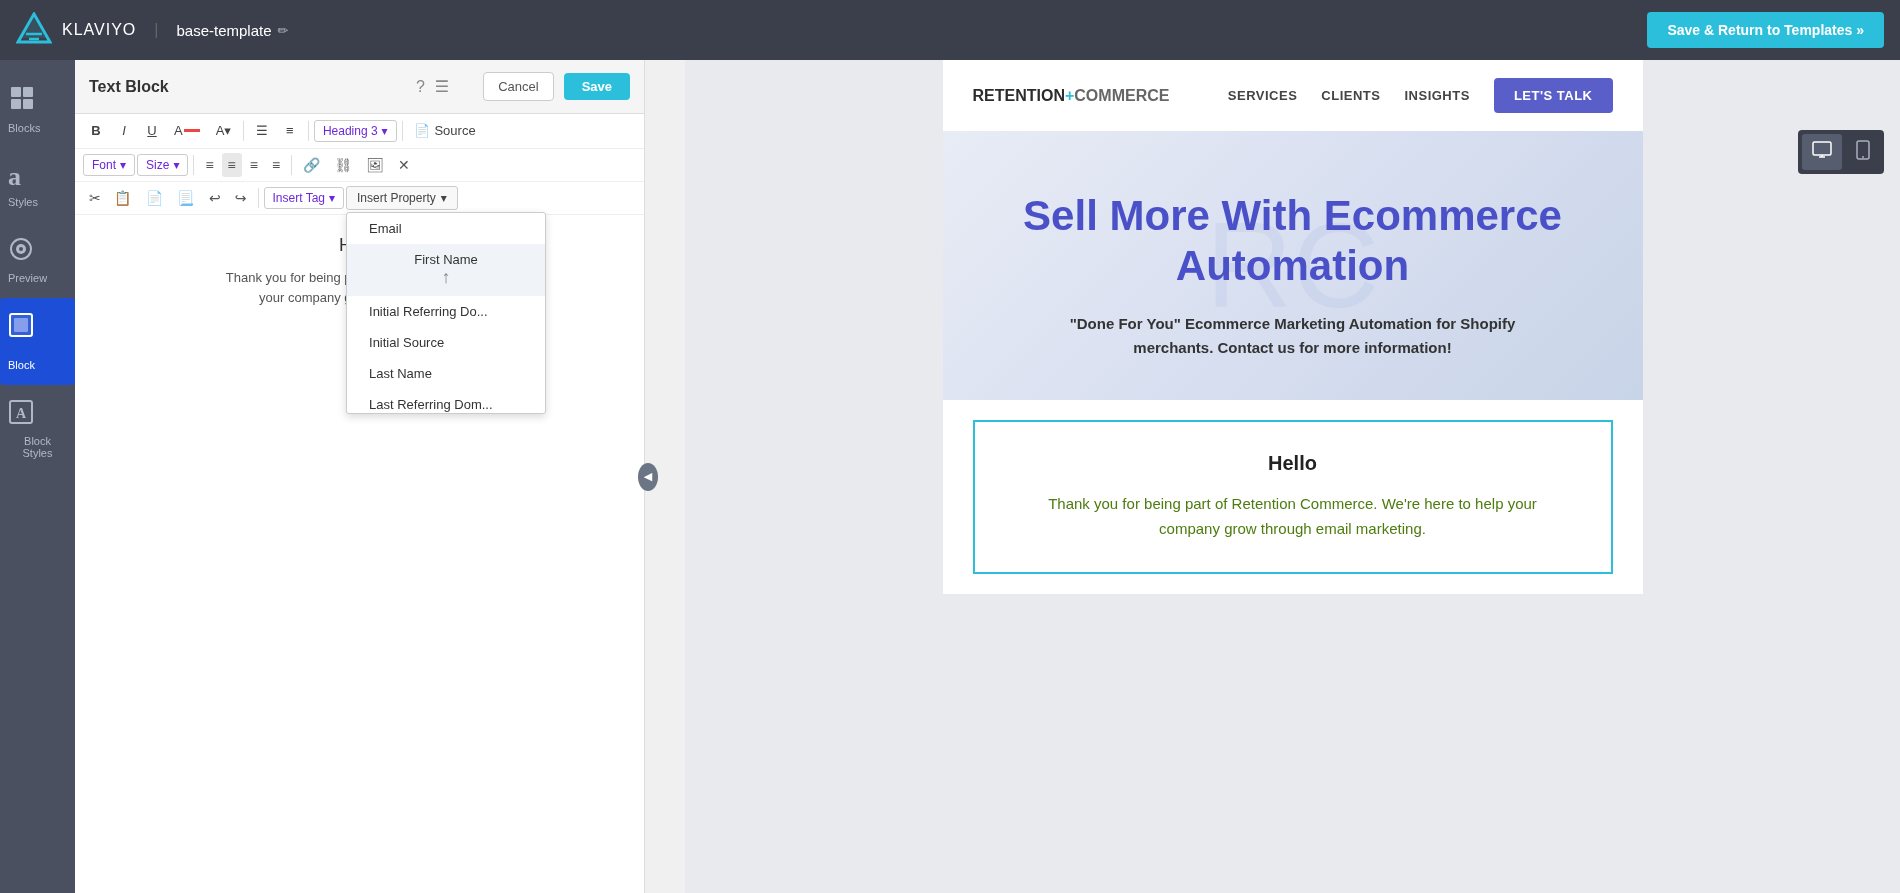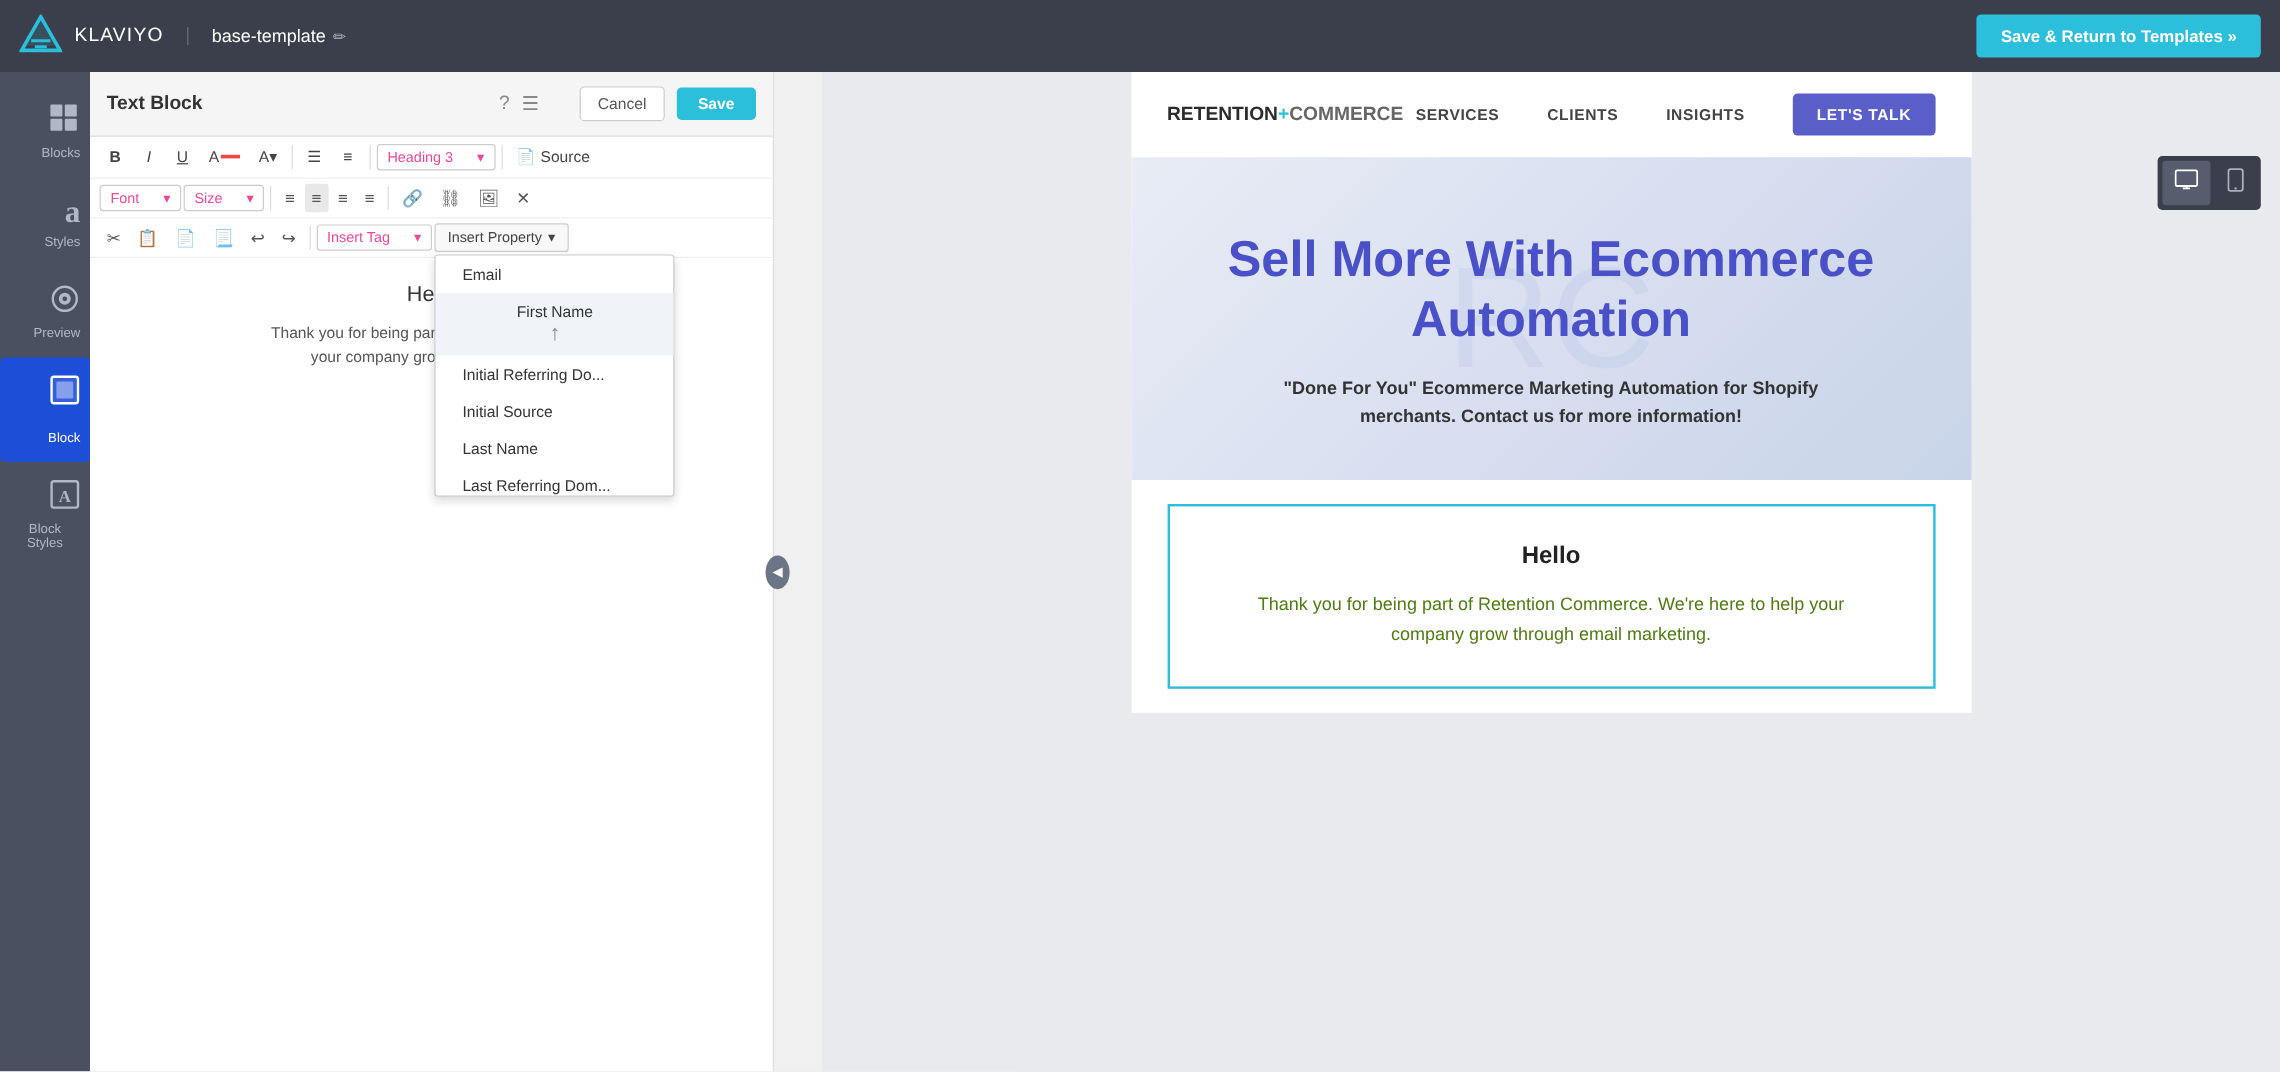--- a/index.html
+++ b/index.html
@@ -58,21 +58,21 @@
       width: 75px;
       display: flex;
       flex-direction: column;
       align-items: center;
       padding-top: 10px;
       flex-shrink: 0;
     }
     .sidebar-item {
       display: flex;
       flex-direction: column;
-      align-items: flex-end;
+      align-items: flex-start;
       padding: 14px 8px;
       color: #b0b8c8;
       font-size: 11px;
       cursor: pointer;
       width: 100%;
       text-align: center;
       border-radius: 4px;
     }
     .sidebar-item.active {
       background: #1d4ed8;
@@ -130,22 +130,22 @@
       min-width: 26px; text-align: center; line-height: 1.4;
     }
     .tb-btn.bold { font-weight: bold; }
     .tb-btn.italic { font-style: italic; }
     .tb-btn.underline { text-decoration: underline; }
     .tb-separator {
       width: 1px; background: #ddd; height: 20px; margin: 0 3px;
     }
     .tb-dropdown-btn {
       border: 1px solid #ccc; border-radius: 3px; padding: 3px 8px;
-      font-size: 12px; background: #fff; cursor: pointer; color: #ec4899;
-      display: flex; align-items: center; gap: 20px;
+      font-size: 12px; background: #fff; cursor: pointer; color: #6d28d9;
+      display: flex; align-items: center; gap: 4px;
     }
     .tb-icon-btn {
       background: none; border: 1px solid transparent; padding: 3px 5px;
       font-size: 14px; cursor: pointer; border-radius: 3px; color: #555;
     }
 
     
     .insert-property-container {
       position: relative;
       display: inline-block;
@@ -256,21 +256,21 @@
     .preview-logo {
       font-size: 16px;
       font-weight: 700;
       color: #2c2c2c;
     }
     .logo-plus { color: #2bbfdb; }
     .logo-commerce { color: #666; }
     .preview-nav-links {
       display: flex;
       align-items: center;
-      gap: 40px;
+      gap: 24px;
     }
     .nav-link {
       font-size: 13px;
       color: #444;
       font-weight: 600;
       text-transform: uppercase;
       letter-spacing: 0.5px;
       cursor: pointer;
     }
     .lets-talk-btn {

